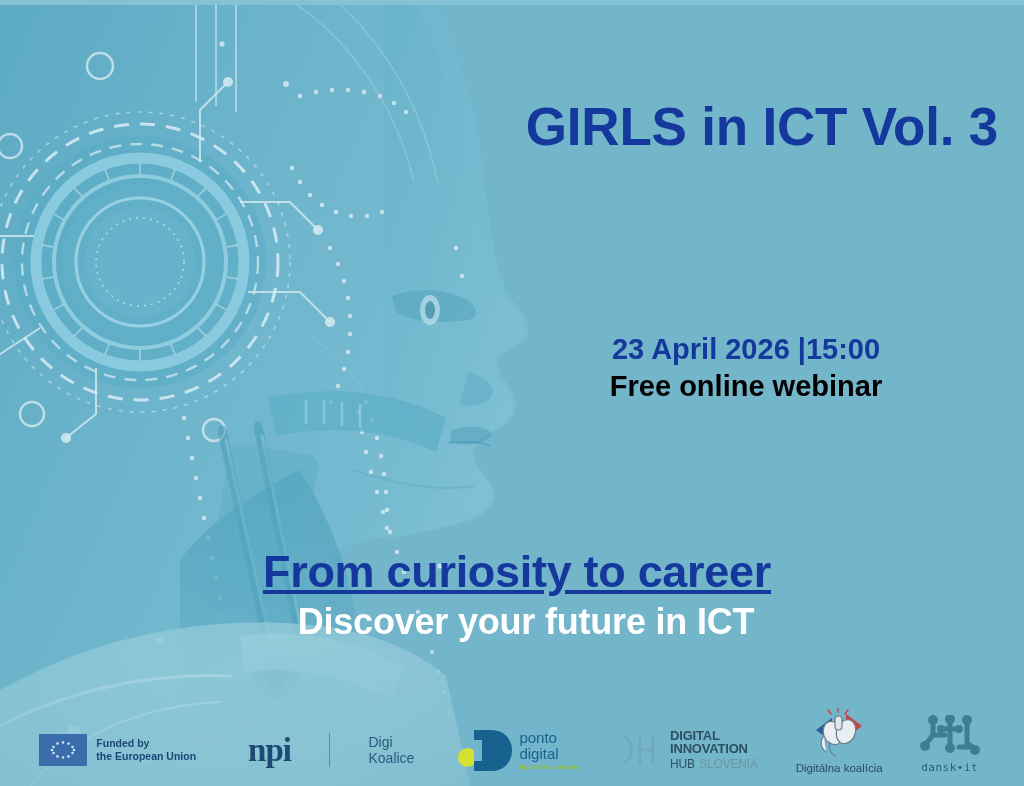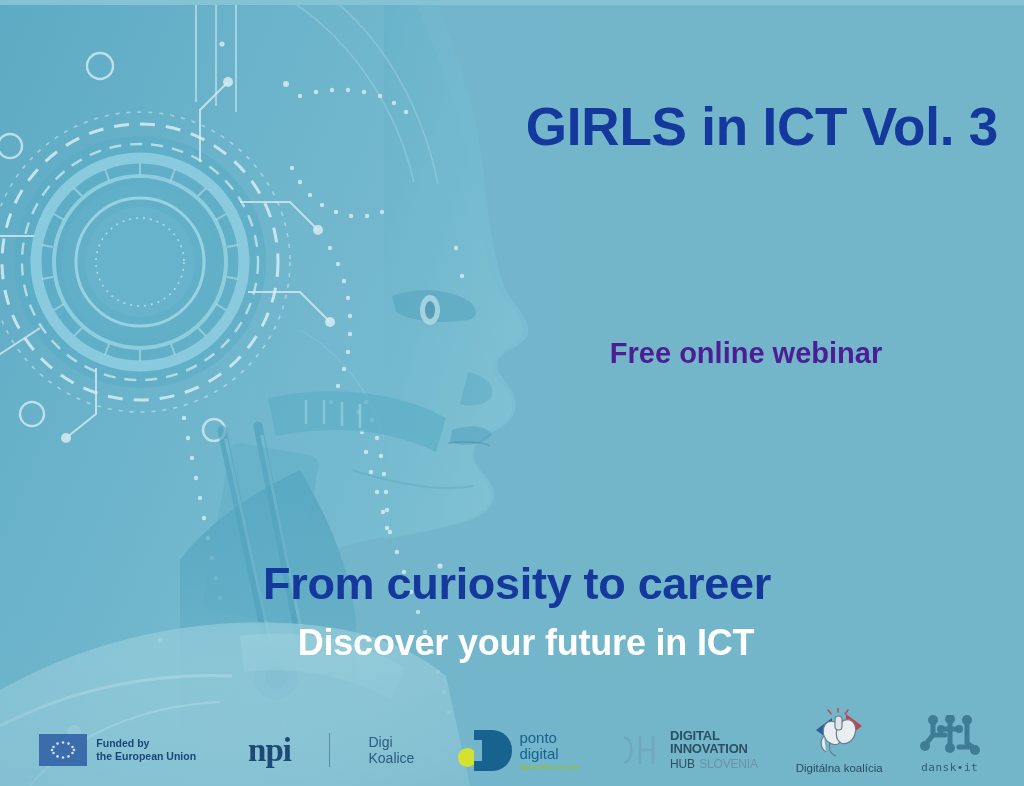--- a/index.html
+++ b/index.html
@@ -61,39 +61,40 @@
     margin: 0;
     font-size: 29px;
     font-weight: bold;
     color: #15389c;
     white-space: nowrap;
   }
   .webinar {
     margin: 4px 0 0 0;
     font-size: 29px;
     font-weight: bold;
-    color: #4c1d95;
+    color: #000000;
     white-space: nowrap;
   }
 
   .tagline-block {
     position: absolute;
     left: 0;
     right: 0;
     top: 546px;
     text-align: center;
   }
   .tagline-main {
-    margin: 12px;
+    margin: 0;
     font-size: 45px;
     font-weight: bold;
     color: #15389c;
     letter-spacing: -0.3px;
     white-space: nowrap;
     padding-left: 10px;
+    text-decoration: underline;
   }
   .tagline-sub {
     margin: 3px 0 0 0;
     font-size: 36px;
     font-weight: bold;
     color: #ffffff;
     letter-spacing: -0.2px;
     white-space: nowrap;
     padding-left: 28px;
   }
@@ -539,20 +540,21 @@
       <rect x="0" y="0" width="1024" height="786" fill="url(#fadeRight)"></rect>
       <rect x="560" y="0" width="464" height="786" fill="#73b6cb" opacity="0.55"></rect>
     </svg>
   </div>
 
   <div class="top-sheen"></div>
 
   <h1 class="title">GIRLS in ICT Vol. 3</h1>
 
   <div class="datetime-block">
+    <p class="datetime">23 April 2026 |15:00</p>
     <p class="webinar">Free online webinar</p>
   </div>
 
   <div class="tagline-block">
     <p class="tagline-main">From curiosity to career</p>
     <p class="tagline-sub">Discover your future in ICT</p>
   </div>
 
   <div class="logo-strip">
 

